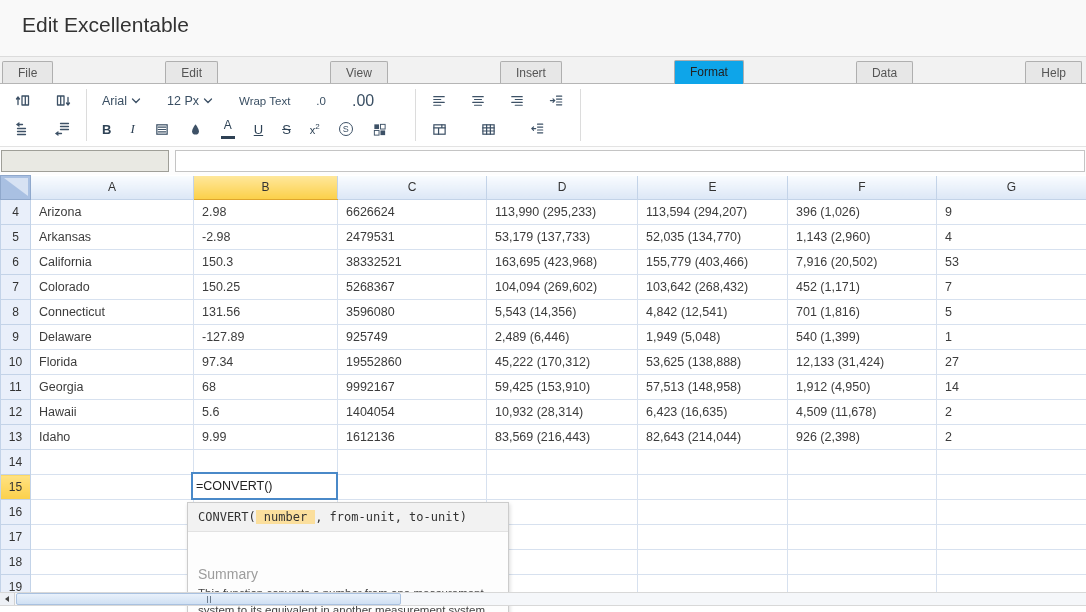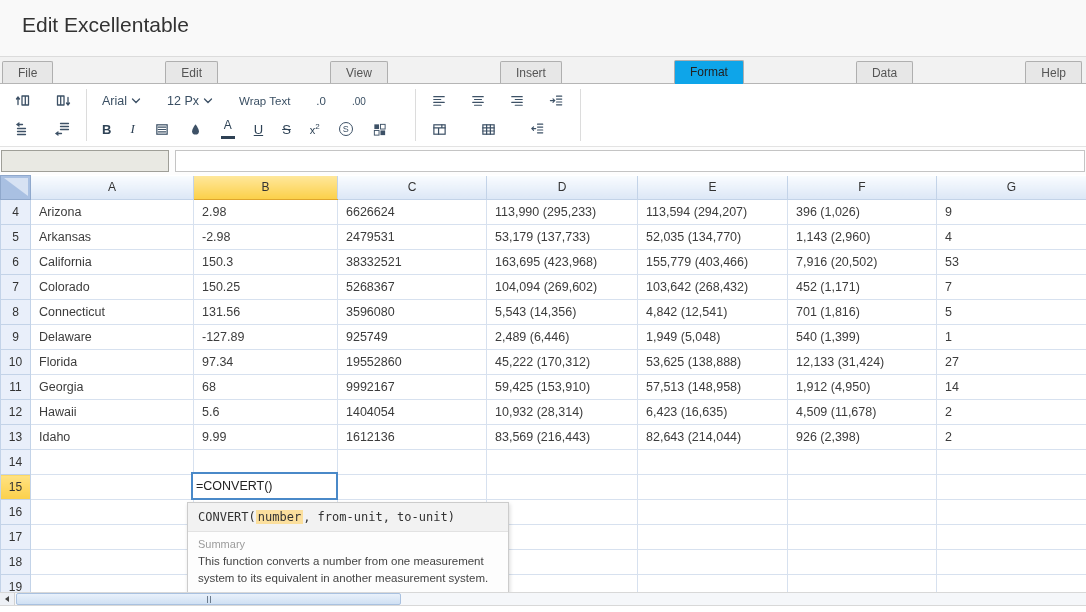--- a/index.html
+++ b/index.html
@@ -66,23 +66,23 @@
   
   .editcell { position:absolute; left:191px; top:297px; width:147px; height:28px; background:#fff;
               border:2px solid #4a89c8; z-index:6; font-size:12.5px; display:flex; align-items:center;
               padding-left:3px; color:#222; }
 
   
   .fnhint { position:absolute; left:187px; top:327px; width:322px; z-index:7; background:#fdfdfd;
             border:1px solid #cccccc; box-shadow:1px 2px 4px rgba(0,0,0,0.15); }
   .fnsig { background:#f2f2f2; padding:7px 10px; font-family:"DejaVu Sans Mono", monospace;
            color:#333; font-size:12px; border-bottom:1px solid #e2e2e2; }
-  .fnarg { background:#fbdf9d; padding:0 2px; }
+  .fnarg { background:#fbdf9d; padding:0 8px; }
   .fnbody { padding:6px 10px 8px; }
-  .fnsummary { color:#9c9c9c; font-size:11px; margin-bottom:3px; }
+  .fnsummary { color:#9c9c9c; font-size:14px; margin-bottom:3px;margin-top:28px; }
   .fntext { color:#444; font-size:11.5px; line-height:1.45; width:300px; }
 
   
   .hscroll { position:absolute; left:0; top:417px; width:1086px; height:14px; background:#f5f7fa;
              border-top:1px solid #d8d8d8; border-bottom:1px solid #d8d8d8; z-index:8; display:flex; }
   .scrollarrow { width:15px; display:flex; align-items:center; justify-content:center;
                  background:#eef1f6; border-right:1px solid #d2d2d2; cursor:pointer; }
   .arrowleft { width:0; height:0; border-top:3px solid transparent; border-bottom:3px solid transparent;
                border-right:4px solid #444; }
   .scrollthumb { width:385px; background:linear-gradient(#e9f1fb,#d0e0f3); border:1px solid #a9c1e0;
@@ -147,21 +147,21 @@
         </svg>
       </span>
       <span class="tbtn">
         <span>12 Px</span>
         <svg width="10" height="6" viewBox="0 0 10 6" class="icon-stroke">
           <path d="M1.5 1 L5 4.5 L8.5 1"></path>
         </svg>
       </span>
       <span class="tbtn" style="font-size:11.5px;">Wrap Text</span>
       <span class="tbtn" style="font-size:11.5px;">.0</span>
-      <span class="tbtn" style="font-size:10px;">.00</span>
+      <span class="tbtn" style="font-size:16px;">.00</span>
     </div>
     <div class="trow gap13">
       <span class="tbtn">
           <span class="letter bold-l">B</span>
         </span>
       <span class="tbtn">
           <span class="letter italic-l">I</span>
         </span>
       <span class="tbtn">
         <svg width="16" height="15" viewBox="0 0 16 16" class="icon-stroke">

